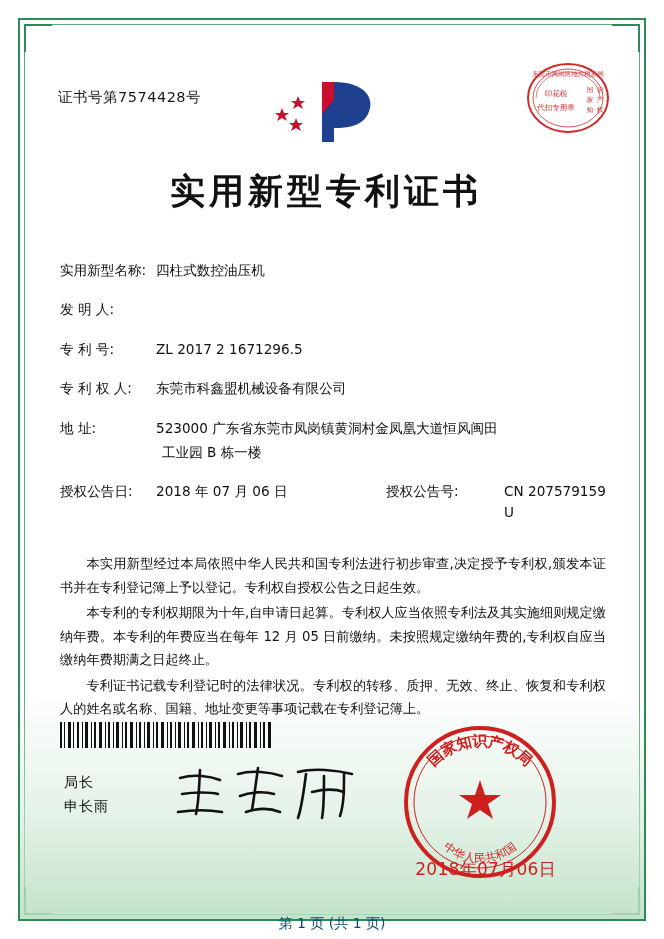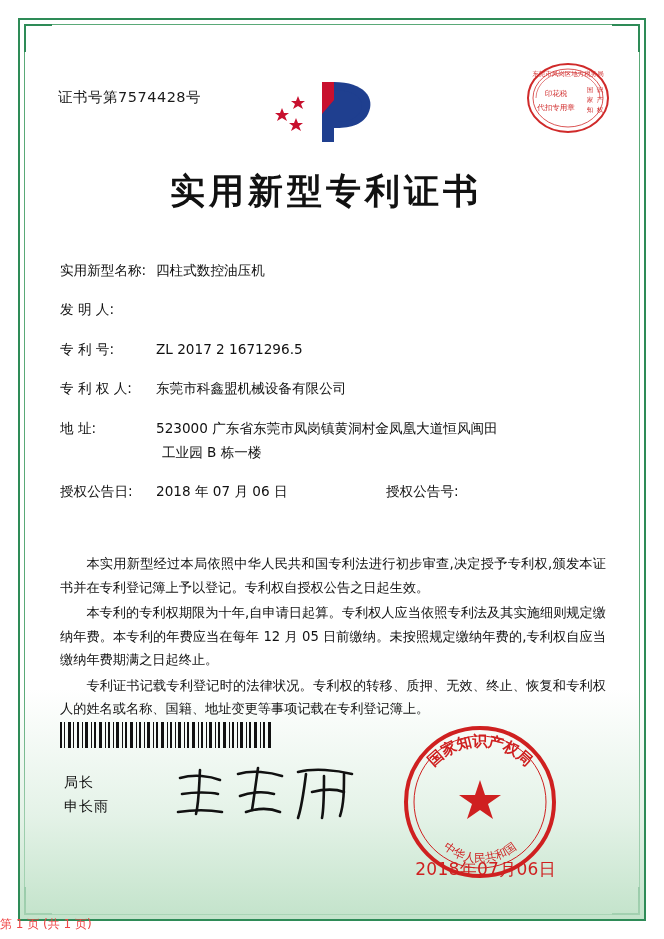--- a/index.html
+++ b/index.html
@@ -215,22 +215,23 @@
     color: #cf2020;
     letter-spacing: 0.3px;
   }
 
   
   .footer {
     position: absolute;
     left: 0;
     right: 0;
     bottom: 6px;
-    font-size: 12px;
-    color: #ef4444;
+    text-align: center;
+    font-size: 14px;
+    color: #0c4a6e;
   }
 </style>
 </head>
 <body>
 
 <div class="page">
 
   <div class="frame-outer"></div>
   <div class="frame-inner"></div>
   <div class="corner tl"></div>
@@ -303,20 +304,21 @@
         <div class="field-value">
           <span>523000 广东省东莞市凤岗镇黄洞村金凤凰大道恒风闽田</span>
           <span class="line2">工业园 B 栋一楼</span>
         </div>
       </div>
 
       <div class="field-row split">
         <div class="field-label">授权公告日:</div>
         <div class="field-value">2018 年 07 月 06 日</div>
         <div class="field-label2">授权公告号:</div>
+        <div class="field-value2">CN 207579159 U</div>
       </div>
 
     </div>
 
     <div class="paragraphs">
       <p>本实用新型经过本局依照中华人民共和国专利法进行初步审查,决定授予专利权,颁发本证书并在专利登记簿上予以登记。专利权自授权公告之日起生效。</p>
       <p>本专利的专利权期限为十年,自申请日起算。专利权人应当依照专利法及其实施细则规定缴纳年费。本专利的年费应当在每年 12 月 05 日前缴纳。未按照规定缴纳年费的,专利权自应当缴纳年费期满之日起终止。</p>
       <p>专利证书记载专利登记时的法律状况。专利权的转移、质押、无效、终止、恢复和专利权人的姓名或名称、国籍、地址变更等事项记载在专利登记簿上。</p>
     </div>
 

